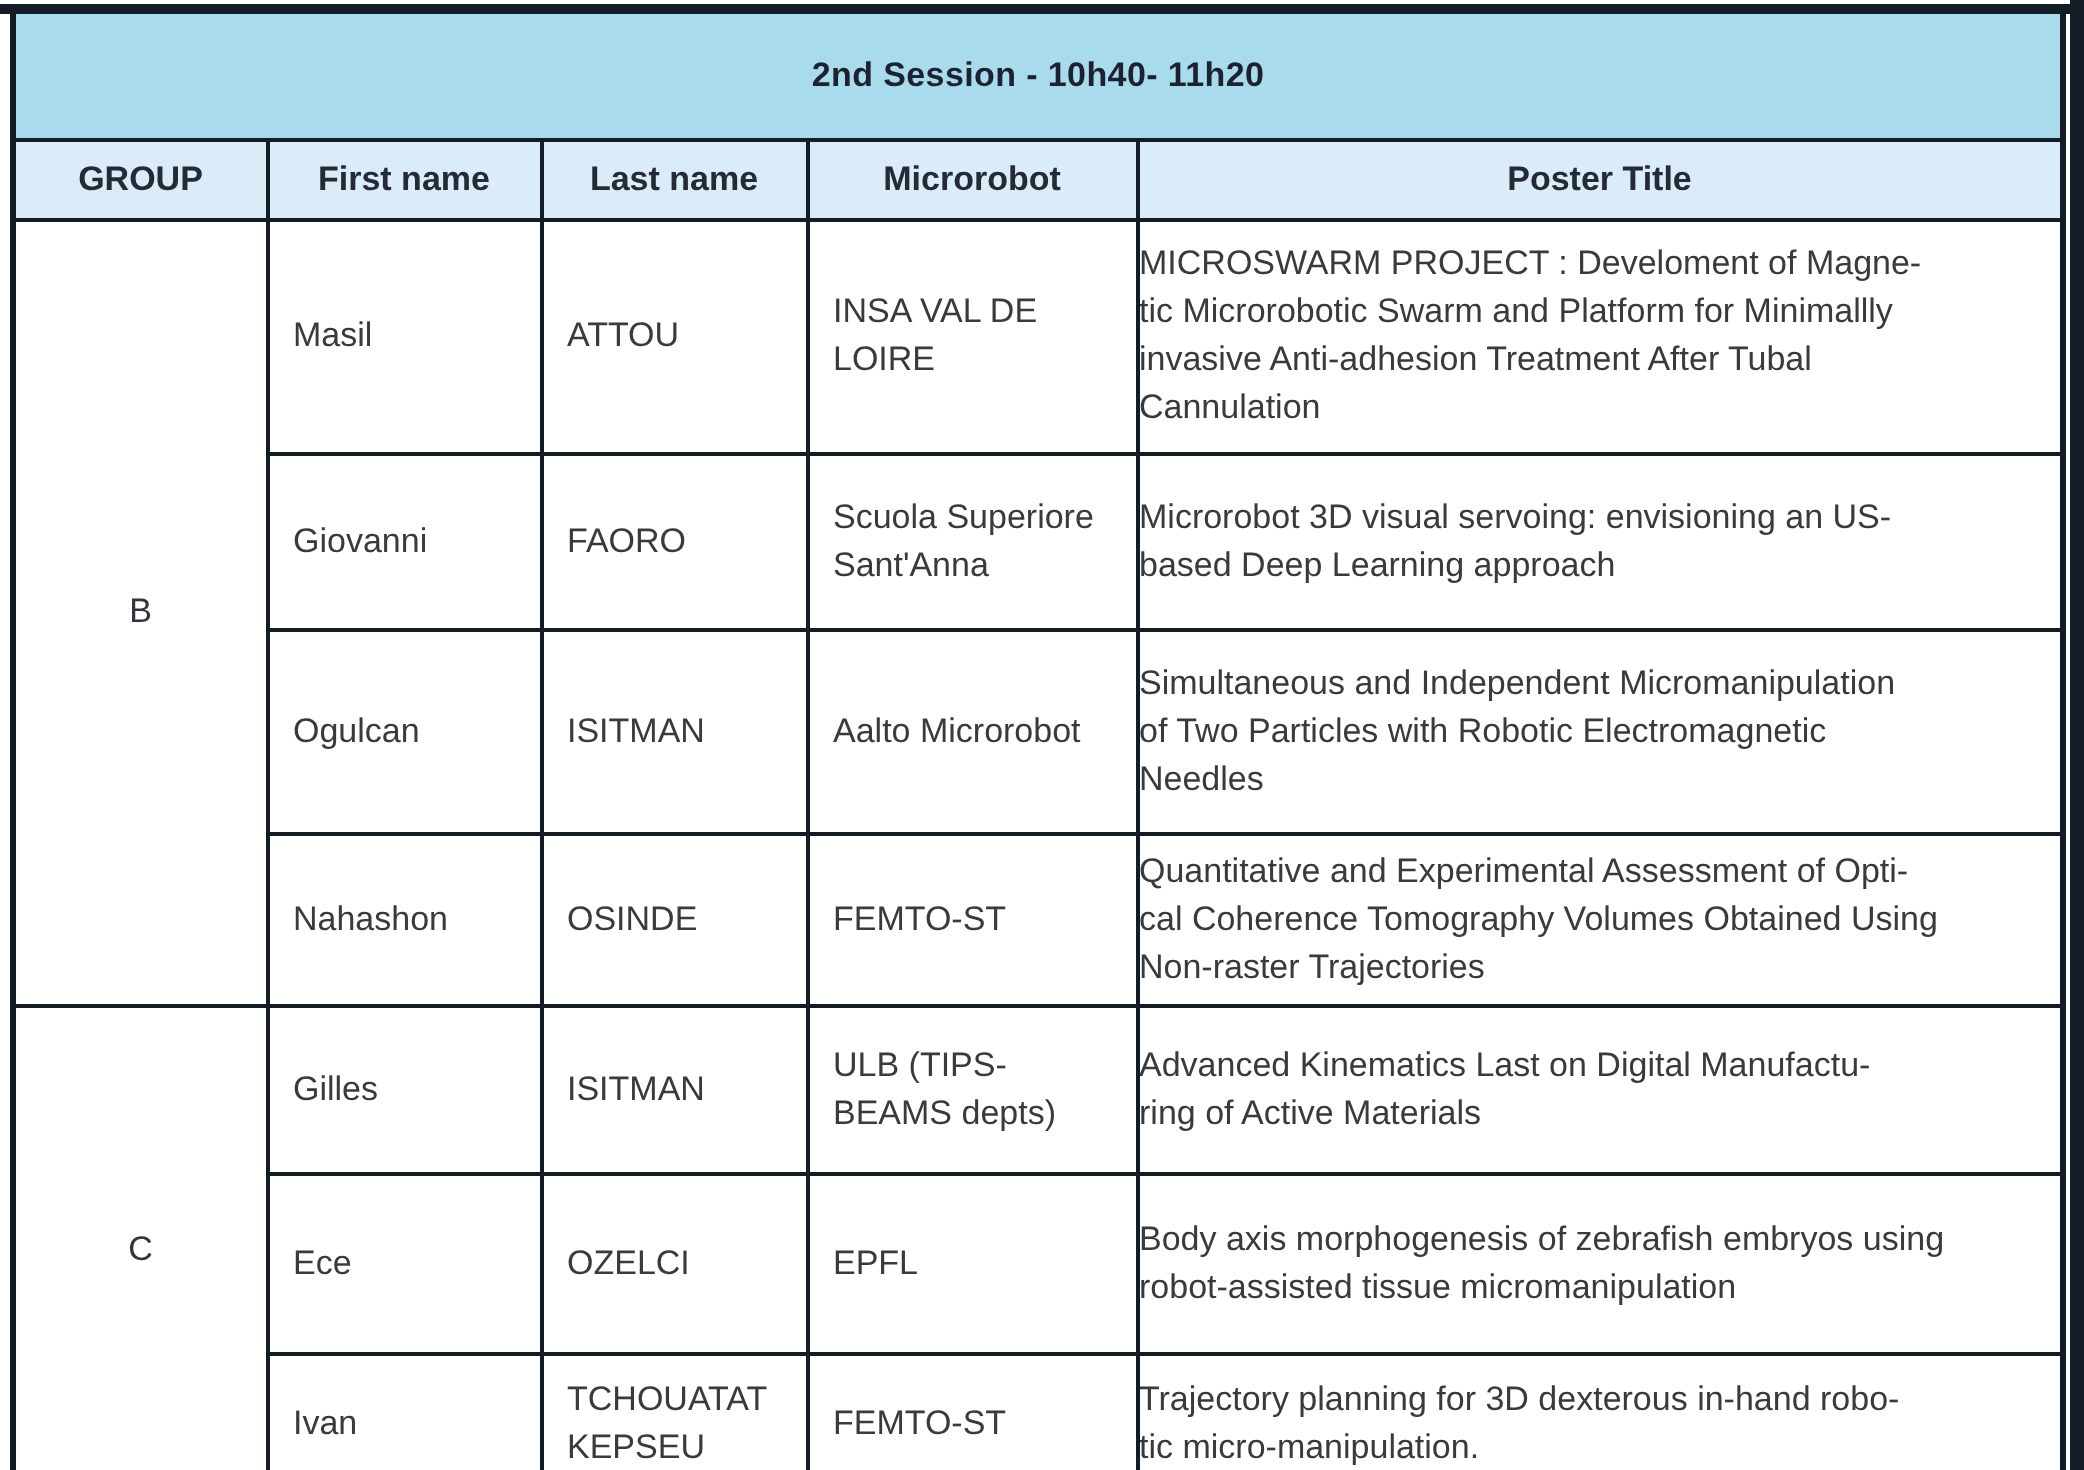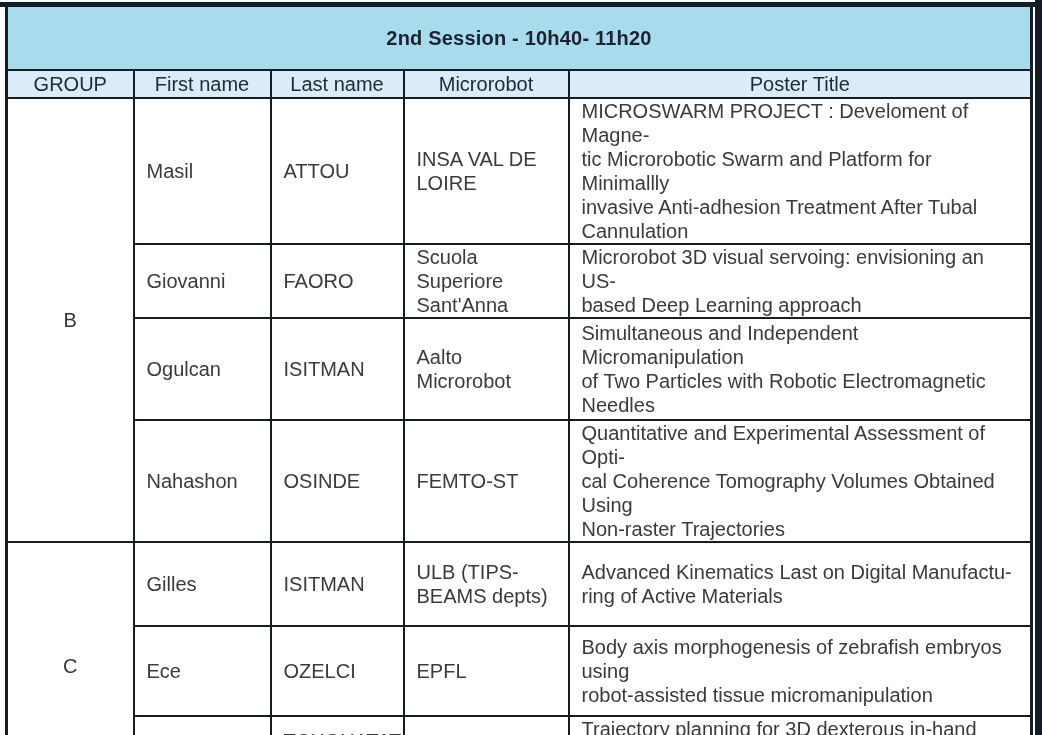--- a/index.html
+++ b/index.html
@@ -24,54 +24,54 @@
     left: 5px; top: 4px;
     width: 1028px;
     border-collapse: collapse;
     table-layout: fixed;
     background: #ffffff;
   }
   table.session-table th,
   table.session-table td {
     border: 2px solid #141c26;
     vertical-align: middle;
-    font-size: 20px;
+    font-size: 17px;
     line-height: 24px;
     white-space: pre-line;
     overflow: hidden;
   }
   table.session-table { border: 3px solid #141c26; }
   .title-cell {
     height: 64px;
     background: #a8dbec;
     text-align: center;
     font-size: 25px;
     font-weight: bold;
     color: #1c2230;
     border-bottom: 3px solid #141c26;
     letter-spacing: 0.2px;
   }
   .head-row th {
-    height: 28px;
+    height: 40px;
     background: #d9ecf7;
-    font-weight: normal;
+    font-weight: bold;
     text-align: center;
     color: #252a38;
     font-size: 18px;
     border-bottom: 3px solid #141c26;
   }
   td.group-cell {
     text-align: center;
     font-size: 19px;
     color: #33333f;
   }
   td.name-cell, td.affil-cell { padding-left: 12px; padding-right: 6px; }
-  td.title-col-cell { padding-left: 12px; padding-right: 8px; margin-top: 16px; }
+  td.title-col-cell { padding-right: 8px; margin-top: 16px; }
   tr.r1 { height: 117px; }
-  tr.r2 { height: 68px; }
+  tr.r2 { height: 88px; }
   tr.r3 { height: 102px; }
   tr.r4 { height: 86px; }
   tr.r5 { height: 84px; }
   tr.r6 { height: 90px; }
   tr.r7 { height: 72px; }
 </style>
 </head>
 <body>
 
 <div class="top-rule"></div>

